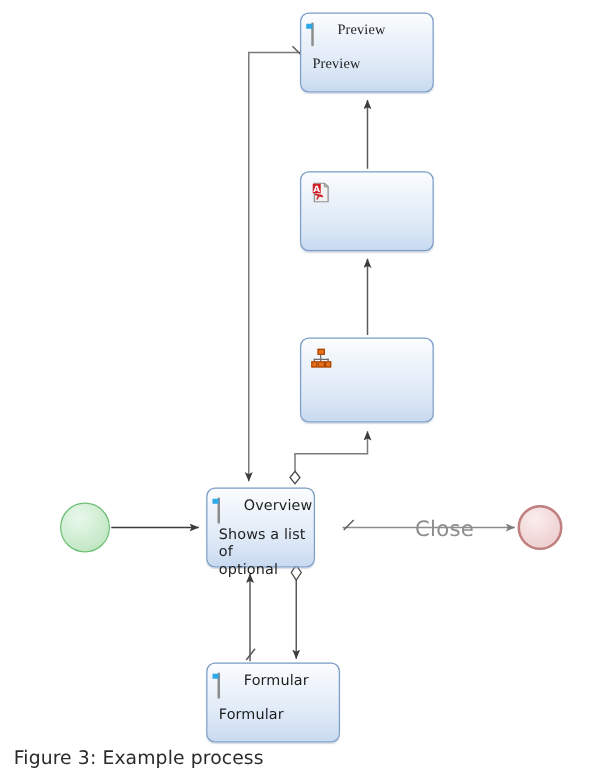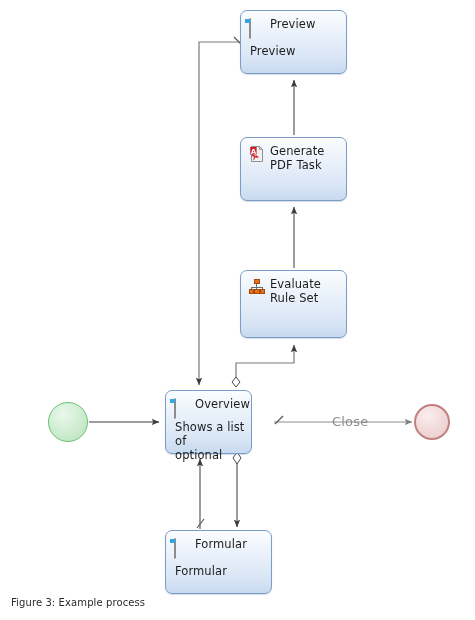--- a/index.html
+++ b/index.html
@@ -147,31 +147,31 @@
     background: radial-gradient(circle at 38% 30%, #e9f8ec 0%, #cdeccf 55%, #b6e2ba 100%);
     border: 1.6px solid #6cbf72;
   }
   .end-node {
     background: radial-gradient(circle at 38% 30%, #fbeeee 0%, #f1d8d8 55%, #e9c9c9 100%);
     border: 2.6px solid #c08080;
   }
   
   .edge-label {
     position: absolute;
-    font-size: 13px;
+    font-size: 17px;
     color: #8d8d8d;
     letter-spacing: 0.2px;
     white-space: nowrap;
   }
   
   .caption {
     position: absolute;
     left: 11px;
     top: 597px;
-    font-size: 10px;
+    font-size: 15px;
     color: #2b2b2b;
     letter-spacing: 0.1px;
     white-space: nowrap;
   }
 </style>
 </head>
 <body>
 
 <div id="canvas">
 
@@ -222,21 +222,21 @@
       <path d="M237,452 L241,458 L237,464 L233,458 Z" fill="#ffffff" stroke="#4a4a4a" stroke-width="1"></path>
     </g>
   </svg>
 
   <div class="circle-node start-node" style="left:48px; top:402px; width:40px; height:40px;"></div>
 
   <div class="circle-node end-node" style="left:414px; top:404px; width:36px; height:36px;"></div>
 
   <div class="edge-label" style="left:332px; top:414px;">Close</div>
 
-  <div class="node" style="left:240px; top:10px; width:107px; height:64px;">
+  <div class="node" style="left:240px; top:10px; width:107px; height:64px;font-family:Liberation Serif, serif;">
     <div class="node-header">
       <span class="node-icon">
         <span class="icon-form">
           <span class="cap"></span>
           <span class="blue"></span>
           <span class="bar b1"></span>
           <span class="bar b2"></span>
           <span class="bar b3"></span>
         </span>
       </span>
@@ -250,43 +250,39 @@
       <span class="node-icon">
         <svg width="16" height="16" viewBox="0 0 16 16">
           <path d="M2.5,0.5 h8 l3,3 v12 h-11 z" fill="#f2f2f2" stroke="#8f8f8f" stroke-width="1"></path>
           <path d="M10.5,0.5 l3,3 h-3 z" fill="#d8d8d8" stroke="#8f8f8f" stroke-width="0.8"></path>
           <rect x="1.2" y="1" width="6.4" height="7.6" fill="#cf2027"></rect>
           <text x="4.4" y="7.6" font-size="7" font-family="DejaVu Sans, sans-serif" fill="#ffffff" text-anchor="middle" font-weight="bold">A</text>
           <path d="M3,9.5 c2.5,0 4,1.6 6.4,1.6" fill="none" stroke="#cf2027" stroke-width="1.4"></path>
           <path d="M4.6,13.6 c0.6,-2.4 2.2,-3.6 3.6,-3.4" fill="none" stroke="#cf2027" stroke-width="1.2"></path>
         </svg>
       </span>
-      <span class="node-title">Generate
-PDF Task</span>
     </div>
     <div class="node-body" style="top:46px;"></div>
   </div>
 
   <div class="node" style="left:240px; top:270px; width:107px; height:68px;">
     <div class="node-header">
       <span class="node-icon">
         <span class="icon-tree">
           <span class="tbox top"></span>
           <span class="vline"></span>
           <span class="hline"></span>
           <span class="d1"></span>
           <span class="d2"></span>
           <span class="d3"></span>
           <span class="tbox bl"></span>
           <span class="tbox bm"></span>
           <span class="tbox br"></span>
         </span>
       </span>
-      <span class="node-title">Evaluate
-Rule Set</span>
     </div>
     <div class="node-body" style="top:46px;"></div>
   </div>
 
   <div class="node" style="left:165px; top:390px; width:87px; height:64px;">
     <div class="node-header">
       <span class="node-icon">
         <span class="icon-form">
           <span class="cap"></span>
           <span class="blue"></span>

